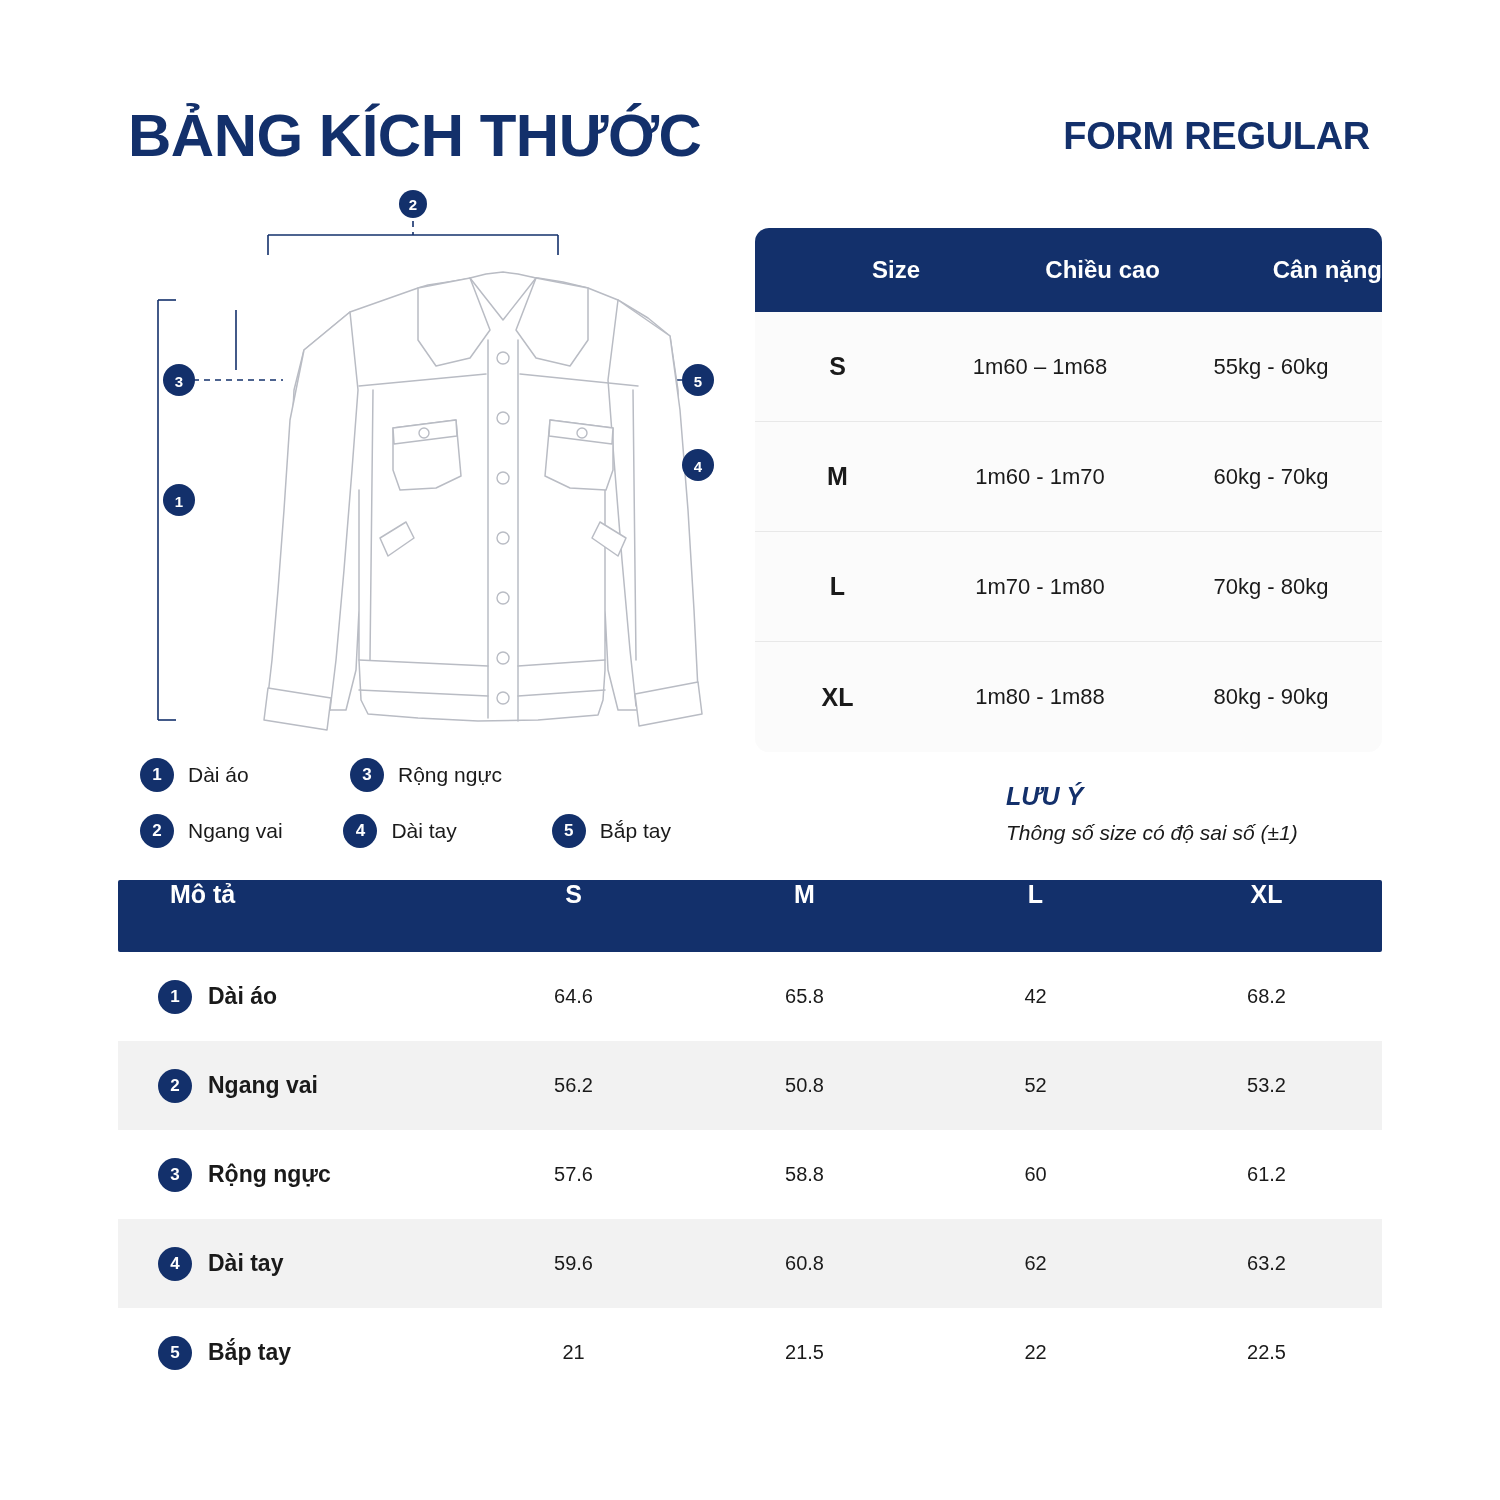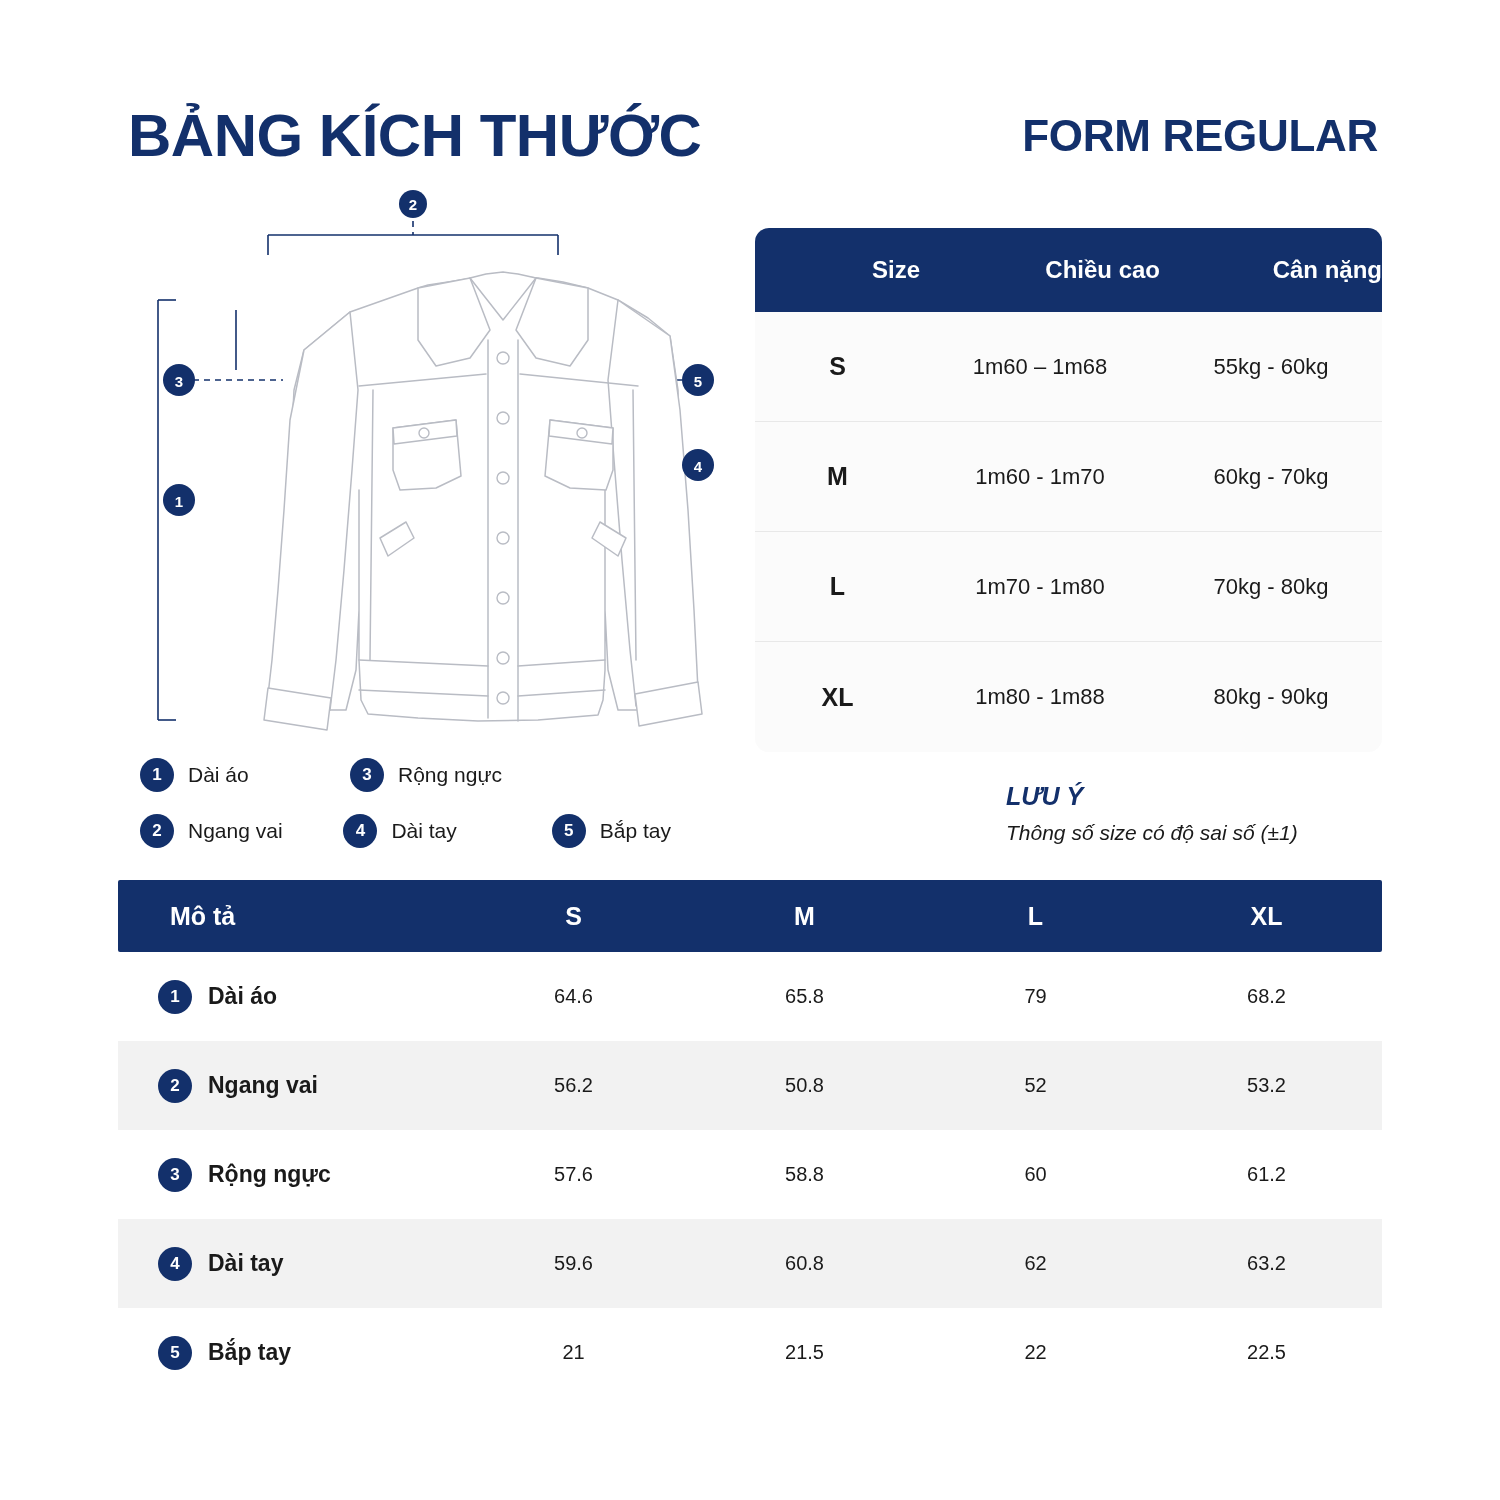--- a/index.html
+++ b/index.html
@@ -28,25 +28,25 @@
   }
   .main-title {
     font-size: 60px;
     font-weight: bold;
     letter-spacing: -0.5px;
     color: #13306b;
     line-height: 1;
     margin: 10px;
   }
   .form-title {
-    font-size: 44px;
+    font-size: 38px;
     font-weight: bold;
     color: #13306b;
     line-height: 1;
-    margin: 4px;
+    margin: 12px;
     letter-spacing: -0.3px;
   }
 
   
   .illustration {
     position: absolute;
     top: 190px; left: 118px;
     width: 620px; height: 560px;
   }
   .illustration svg { display: block; }
@@ -149,21 +149,20 @@
   .meas-table {
     position: absolute;
     top: 880px; left: 118px;
     width: 1264px;
   }
   .meas-head {
     display: flex;
     background: #13306b;
     color: #fff;
     height: 72px;
-    align-items: center;
     border-radius: 2px;
   }
   .meas-head .mh-desc {
     width: 340px;
     padding-left: 52px;
     font-size: 25px;
     font-weight: bold;
   }
   .meas-head .mh-size {
     width: 231px;
@@ -367,21 +366,21 @@
       <div class="mh-size">XL</div>
     </div>
 
     <div class="meas-row">
       <div class="mr-desc">
         <span class="badge">1</span>
         <span class="label">Dài áo</span>
       </div>
       <div class="mr-val">64.6</div>
       <div class="mr-val">65.8</div>
-      <div class="mr-val">79</div>
+      <div class="mr-val">42</div>
       <div class="mr-val">68.2</div>
     </div>
 
     <div class="meas-row alt">
       <div class="mr-desc">
         <span class="badge">2</span>
         <span class="label">Ngang vai</span>
       </div>
       <div class="mr-val">56.2</div>
       <div class="mr-val">50.8</div>

